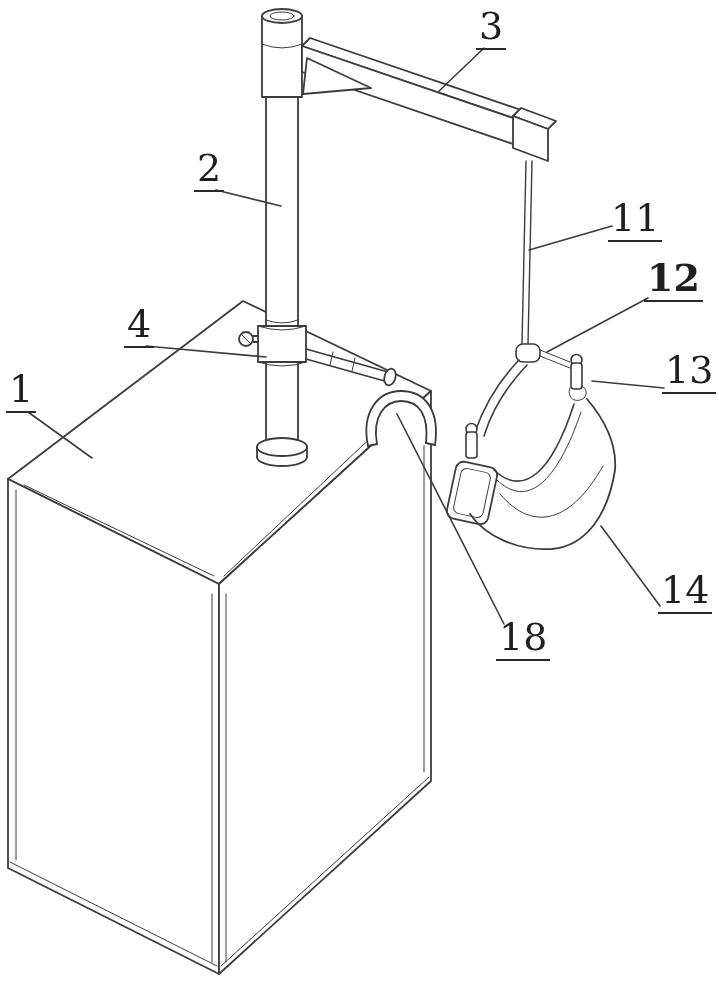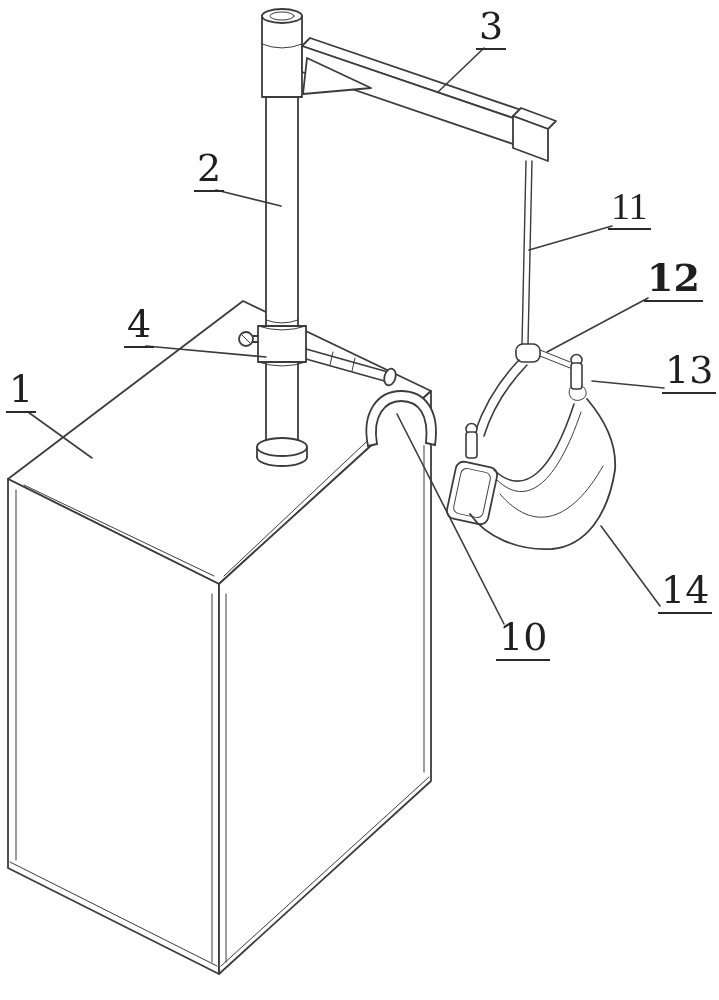--- a/index.html
+++ b/index.html
@@ -15,21 +15,21 @@
     padding:0 3px 3px 3px;
     border-bottom:2.5px solid #2a2a2a;
     font-family:"DejaVu Serif", serif;
     user-select:none;
   }
   .lbl-1  {left:6px;   top:370px;}
   .lbl-2  {left:194px; top:149px;}
   .lbl-3  {left:476px; top:7px;}
   .lbl-4  {left:124px; top:305px;}
   .lbl-10 {left:496px; top:618px;}
-  .lbl-11 {left:608px; top:187px;font-family:Liberation Serif, serif;}
+  .lbl-11 {left:608px; top:199px;}
   .lbl-12 {left:644px; top:259px;font-weight:bold;}
   .lbl-13 {left:662px; top:351px;}
   .lbl-14 {left:658px; top:571px;}
 </style>
 </head>
 <body>
 
 <div class="canvas">
 
   <svg width="719" height="1000" viewBox="0 0 719 1000" stroke-linecap="round" stroke-linejoin="round">
@@ -136,19 +136,19 @@
       <line x1="648" y1="298" x2="547" y2="352"></line>
       <line x1="664" y1="388" x2="592" y2="381"></line>
       <line x1="660" y1="606" x2="601" y2="526"></line>
     </g>
   </svg>
 
   <div class="part-label lbl-1">1</div>
   <div class="part-label lbl-2">2</div>
   <div class="part-label lbl-3">3</div>
   <div class="part-label lbl-4">4</div>
-  <div class="part-label lbl-10">10</div>
+  <div class="part-label lbl-10">18</div>
   <div class="part-label lbl-11">11</div>
   <div class="part-label lbl-12">12</div>
   <div class="part-label lbl-13">13</div>
   <div class="part-label lbl-14">14</div>
 
 </div>
 
 </body></html>

